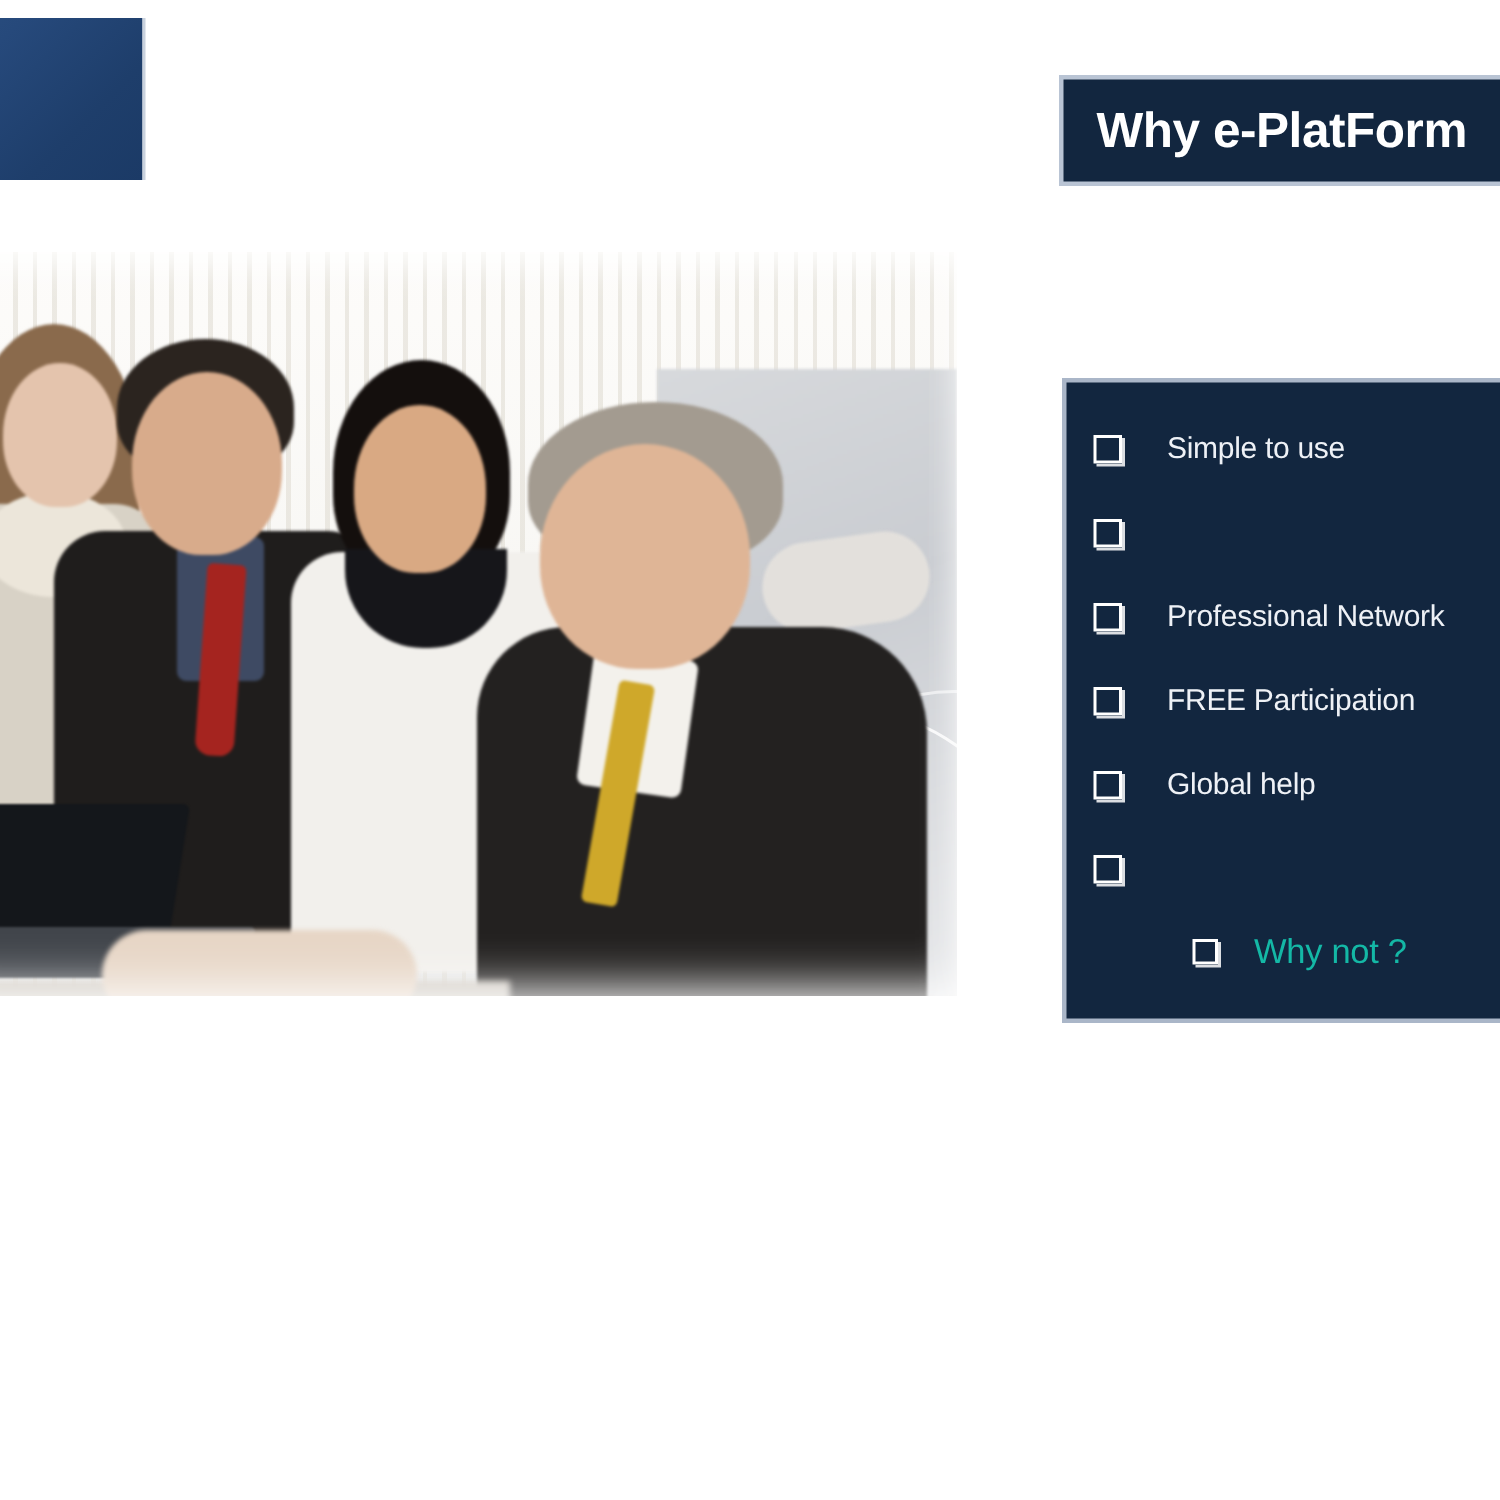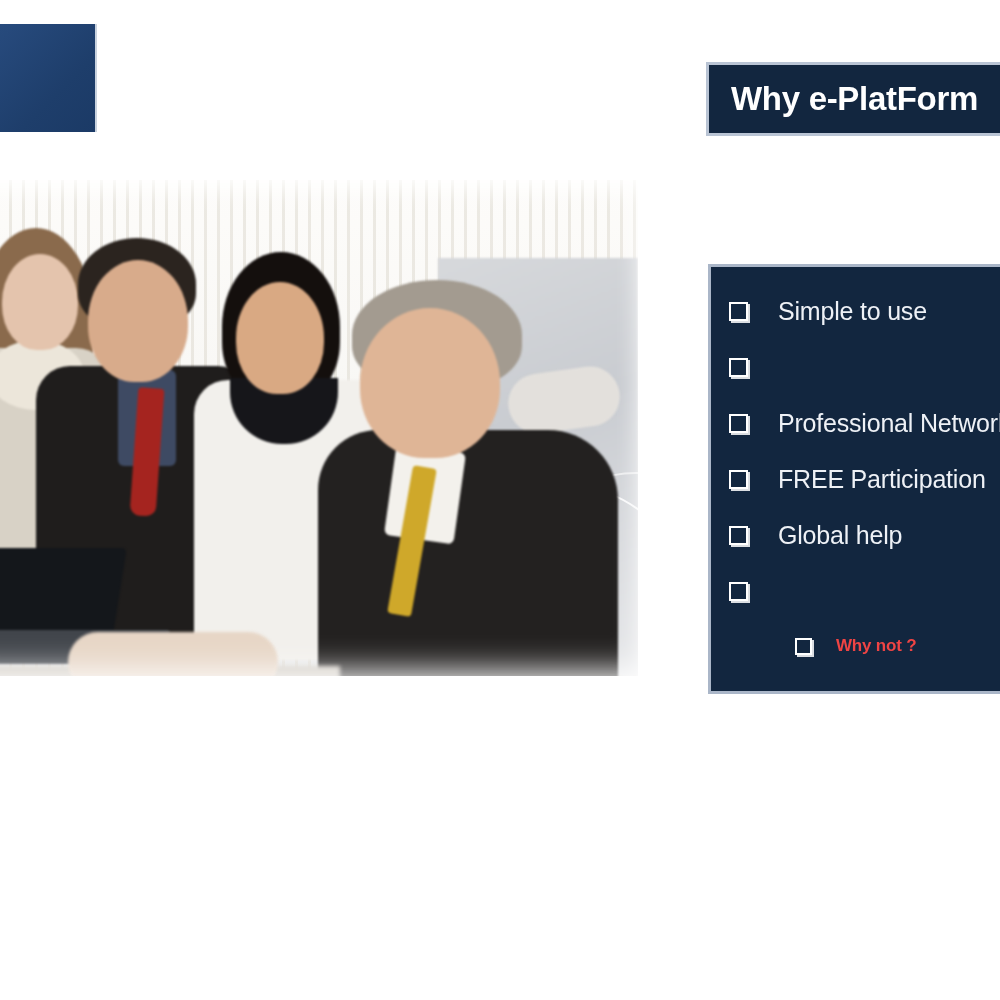--- a/index.html
+++ b/index.html
@@ -11,21 +11,21 @@
     width: 1000px;
     height: 1000px;
     overflow: hidden;
     font-family: "Liberation Sans", sans-serif;
     position: relative;
   }
 
   
   .slide {
     position: absolute;
-    left: 0; top: 12px;
+    left: 0; top: 0;
     width: 1000px;
     height: 728px;
     background: #ffffff;
     overflow: hidden;
   }
 
   
   .logo-box {
     position: absolute;
     left: -108px;
@@ -182,36 +182,36 @@
     width: 19px;
     height: 19px;
     border: 2px solid #ffffff;
     box-sizing: border-box;
     box-shadow: 2px 2px 0 0 rgba(255,255,255,0.85);
     flex: 0 0 auto;
     margin-right: 30px;
   }
   .bullet .label {
     color: #eef1f6;
-    font-size: 25px;
+    font-size: 20px;
     letter-spacing: -0.2px;
   }
   .bullet.sub {
     margin-left: 66px;
     height: 54px;
   }
   .bullet.sub .box {
     width: 17px;
     height: 17px;
     margin-right: 24px;
   }
   .bullet.sub .label {
-    font-weight: bold;
-    font-size: 17px;
-    color: #ef4444;
+    font-weight: normal;
+    font-size: 23px;
+    color: #14b8a6;
   }
 
   
   .caption-bar {
     position: absolute;
     left: -14px;
     top: 838px;
     width: 1030px;       
     height: 104px;
     background: #12263f;

